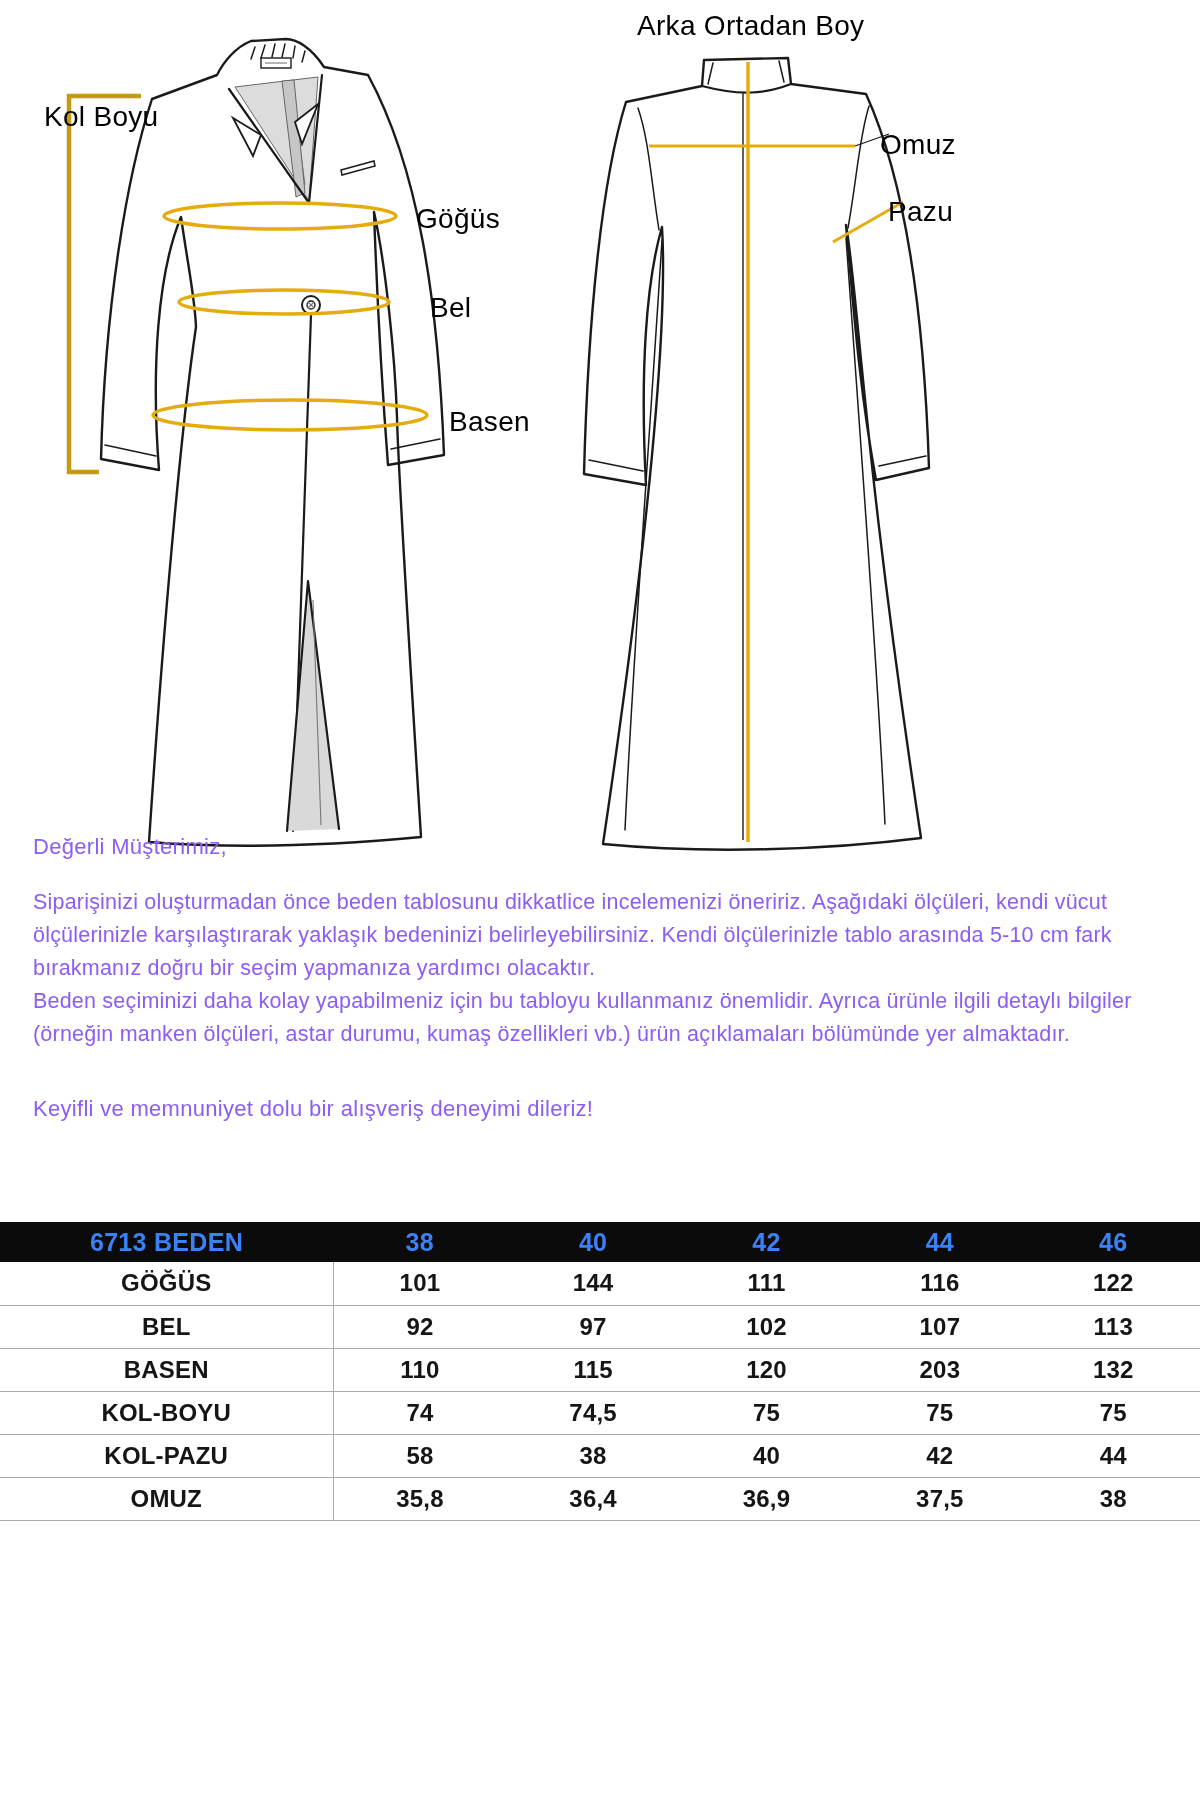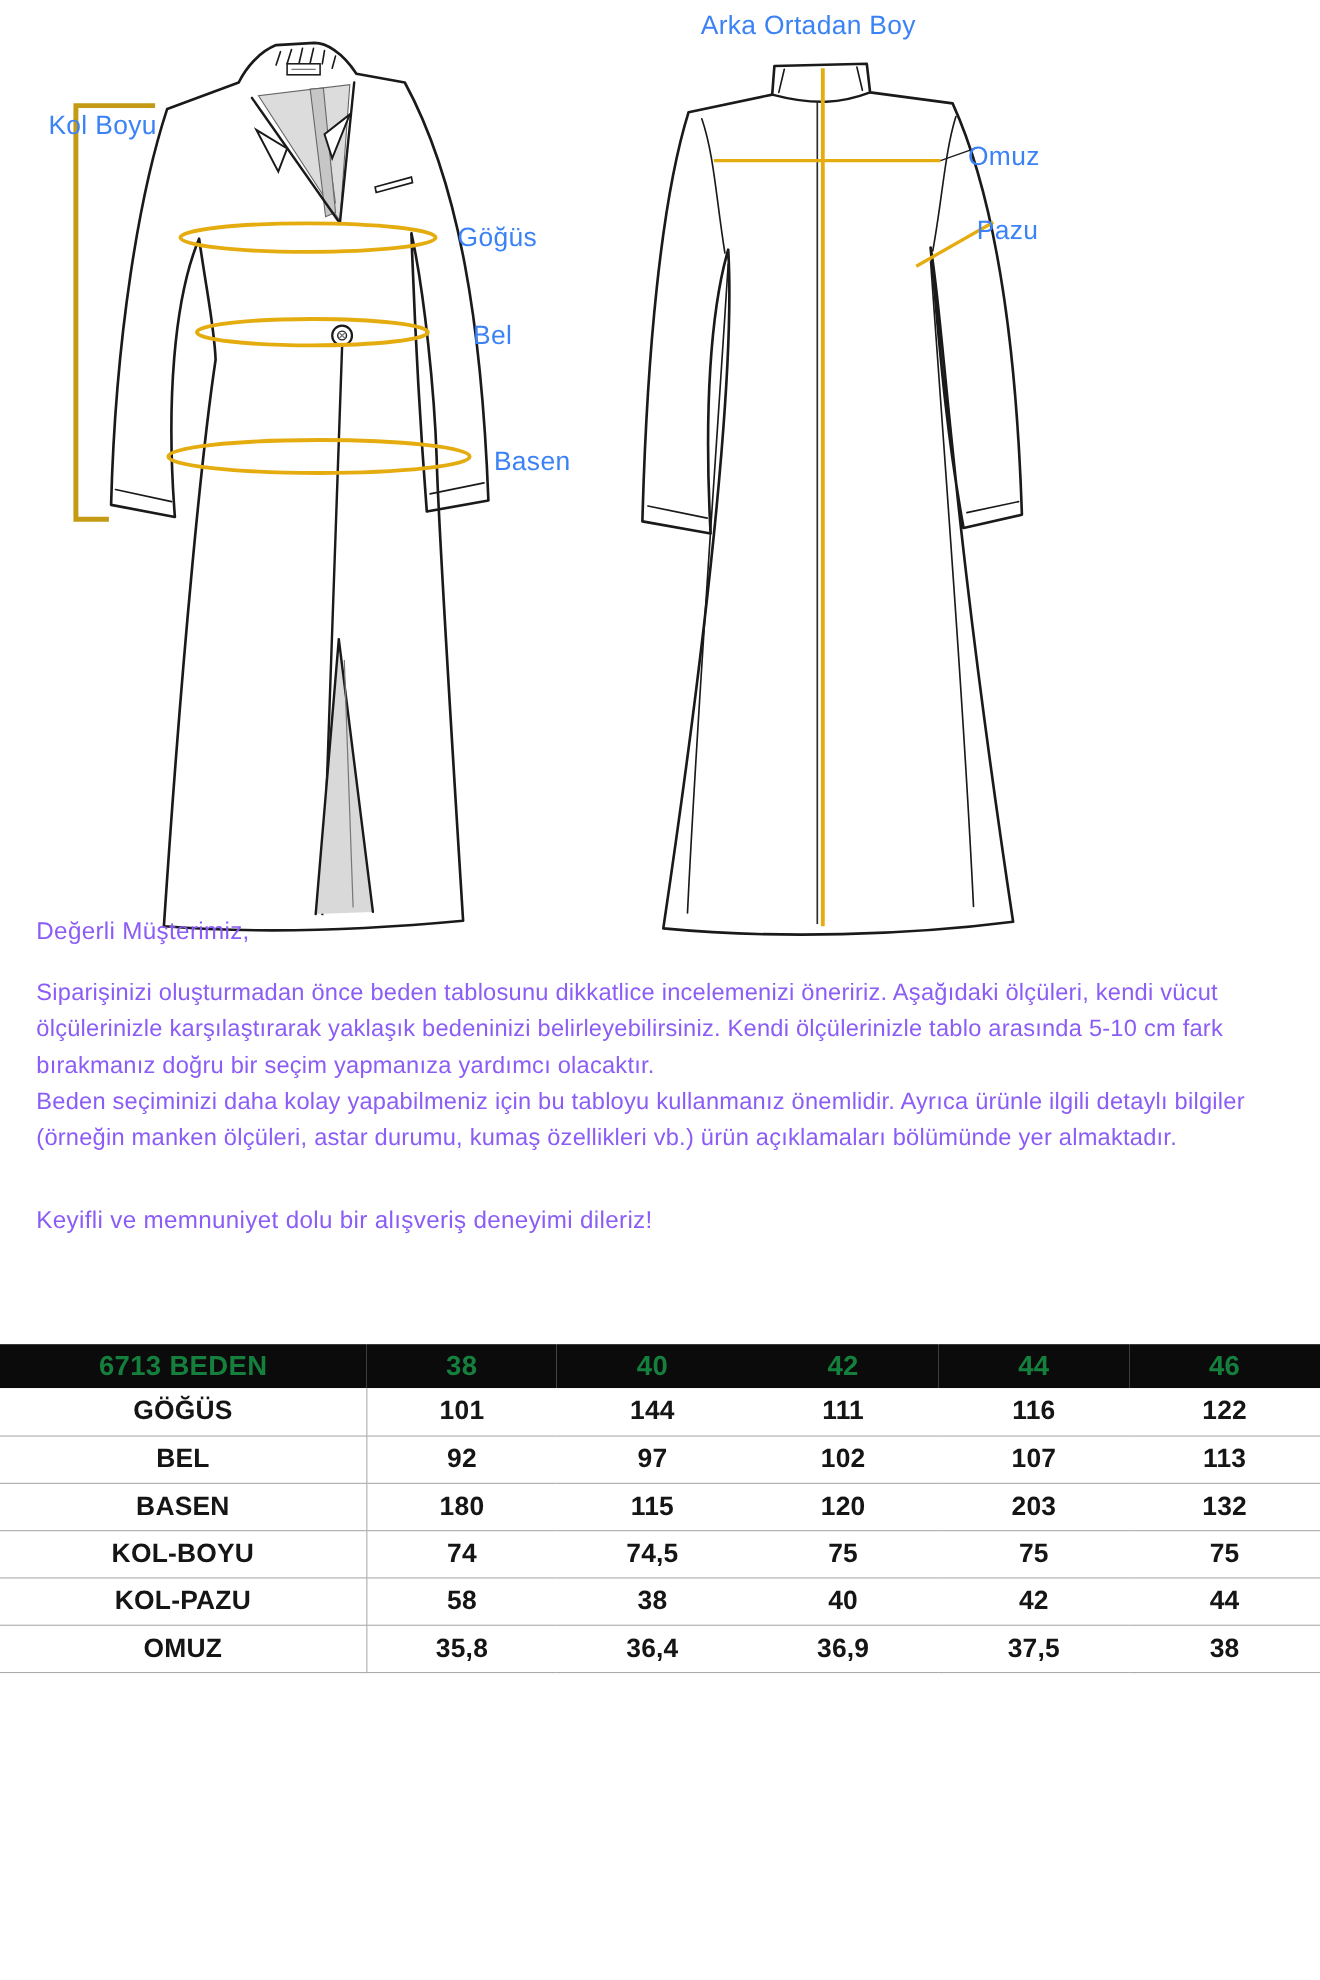--- a/index.html
+++ b/index.html
@@ -1,20 +1,20 @@
 <!DOCTYPE html>
 <html><head>
 <meta charset="utf-8">
 <style>
   * { margin:0; padding:0; box-sizing:border-box; }
   html,body { background:#ffffff; font-family:"Liberation Sans", sans-serif; }
   .page { position:relative; width:1200px; height:1800px; background:#fff; overflow:hidden; }
 
   
-  .diagram-label { position:absolute; font-size:24px; color:#3b82f6; letter-spacing:.3px; white-space:nowrap; }
+  .diagram-label { position:absolute; font-size:28px; color:#000000; letter-spacing:.3px; white-space:nowrap; }
 
   .svg-abs { position:absolute; }
 
   
   .outline { fill:#ffffff; stroke:#1a1a1a; stroke-width:2.4; stroke-linejoin:round; }
   .ln   { fill:none; stroke:#1a1a1a; stroke-width:2.2; stroke-linecap:round; }
   .thin { fill:none; stroke:#1a1a1a; stroke-width:1.5; stroke-linecap:round; }
   .hair { fill:none; stroke:#777; stroke-width:1.1; }
   .lining { fill:#dcdcdc; stroke:#666; stroke-width:1; }
   .lining2 { fill:#c6c6c6; stroke:#666; stroke-width:1; }
@@ -24,21 +24,21 @@
 
   
   .info { position:absolute; left:33px; top:834px; width:1152px; color:#8b5cf6; }
   .info .greeting { font-size:22px; letter-spacing:.3px; margin-bottom:26px; }
   .info p.bodytext { font-size:21.5px; line-height:33px; letter-spacing:.2px; }
   .info .closing { font-size:22px; letter-spacing:.3px; margin-top:45px; }
 
   
   table.size { position:absolute; top:1222px; left:0; width:1200px; border-collapse:collapse; table-layout:fixed; }
   table.size col.c-label { width:333px; }
-  table.size th { background:#0b0b0b; color:#15803d; font-size:25px; font-weight:bold; height:40px; text-align:center; letter-spacing:.3px; }
+  table.size th { background:#0b0b0b; color:#3b82f6; font-size:25px; font-weight:bold; height:40px; text-align:center; letter-spacing:.3px; }
   table.size td { background:#ffffff; color:#151515; font-size:24px; font-weight:bold; height:43px; text-align:center; border-bottom:1px solid #ababab; letter-spacing:.2px; }
   table.size td.lbl { border-right:1px solid #ababab; }
 </style>
 </head>
 <body>
 
 <div class="page">
 
   <div>
 
@@ -152,21 +152,21 @@
       <tr>
         <td class="lbl">BEL</td>
         <td>92</td>
         <td>97</td>
         <td>102</td>
         <td>107</td>
         <td>113</td>
       </tr>
       <tr>
         <td class="lbl">BASEN</td>
-        <td>180</td>
+        <td>110</td>
         <td>115</td>
         <td>120</td>
         <td>203</td>
         <td>132</td>
       </tr>
       <tr>
         <td class="lbl">KOL-BOYU</td>
         <td>74</td>
         <td>74,5</td>
         <td>75</td>

